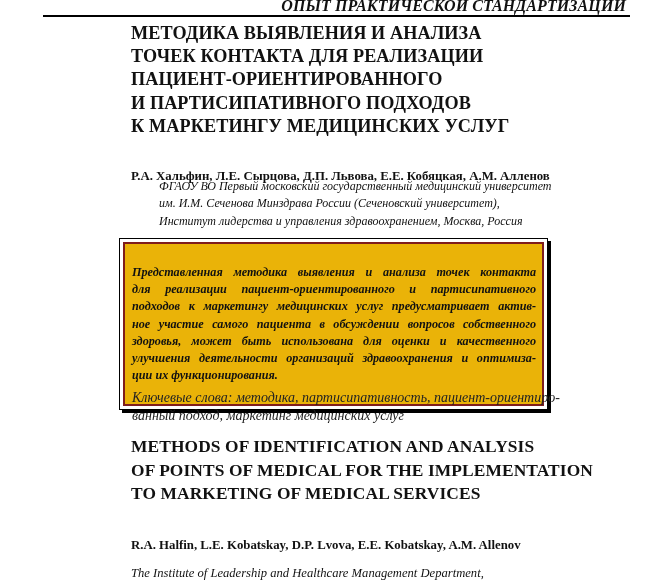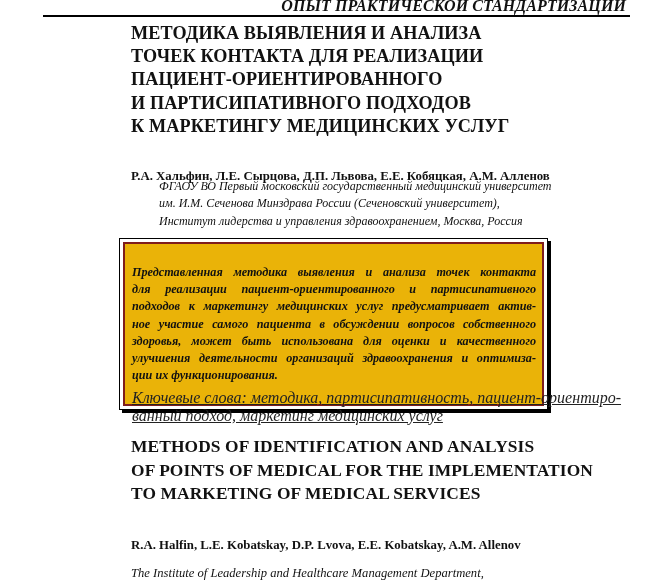--- a/index.html
+++ b/index.html
@@ -109,25 +109,24 @@
       white-space: nowrap;
       text-align: justify;
       text-align-last: justify;
     }
     .abstract-text .line.last {
       text-align-last: left;
     }
     .keywords {
       font-family: "Liberation Serif", serif;
       font-style: italic;
-      font-size: 16px;
+      font-size: 14px;
       line-height: 17.2px;
       margin-top: 5px;
       color: #222;
-      text-decoration: underline;
     }
     .keywords .line { display: block; white-space: nowrap; }
 
     .title-en {
       position: absolute;
       left: 131px;
       top: 435px;
       margin: 0;
       font-family: "Liberation Serif", serif;
       font-weight: bold;

